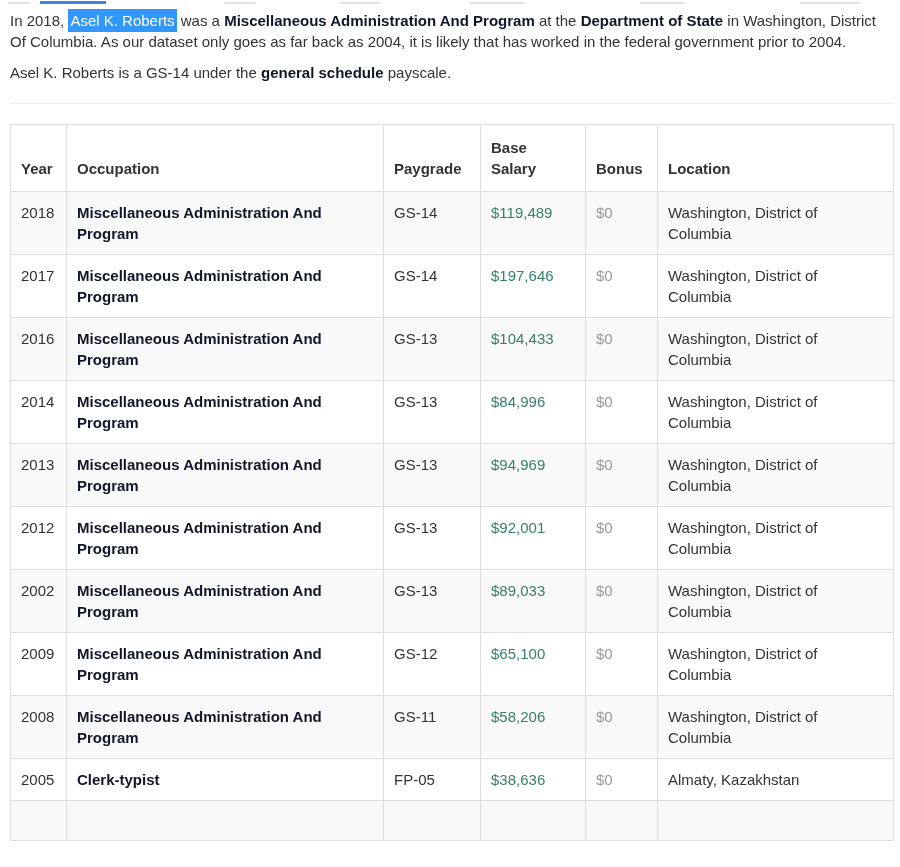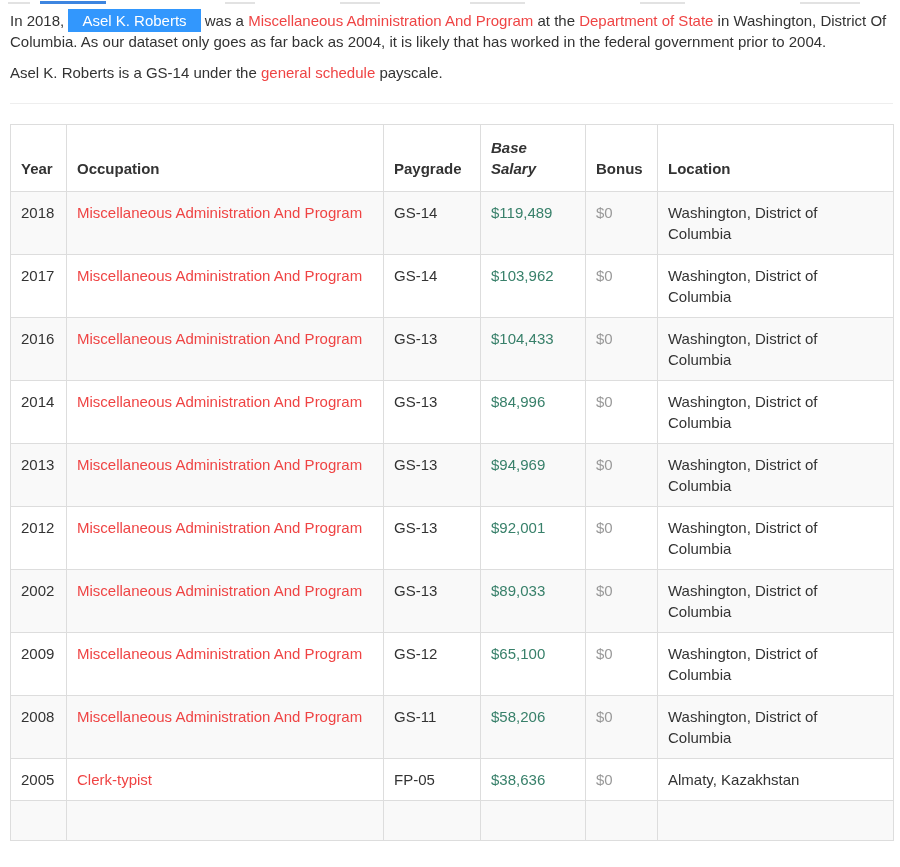--- a/index.html
+++ b/index.html
@@ -11,22 +11,22 @@
     font-family: "Liberation Sans", sans-serif;
     color: #333333;
   }
   .top-sliver { position: absolute; top: 0; left: 0; width: 900px; height: 4px; }
   .top-sliver .blue-frag { position: absolute; top: 1px; left: 40px; width: 66px; height: 3px; background: #3d85e0; }
   .top-sliver .gray-frag { position: absolute; top: 2px; height: 2px; background: #bfbfbf; opacity: .45; }
 
   .content { padding: 10px 7px 0 10px; }
 
   p.intro { margin: 0 0 10px 0; font-size: 15px; line-height: 21px; }
-  a.lnk { color: #ef4444; text-decoration: none; cursor: pointer; }
-  .hl { background: #3297fd; color: #ffffff; padding: 3px 14px; }
+  a.lnk { color: #0f172a; text-decoration: none; cursor: pointer; font-weight: bold; }
+  .hl { background: #3297fd; color: #ffffff; padding: 3px 2px; }
 
   hr.divider { border: 0; border-top: 1px solid #eeeeee; margin: 20px 0; }
 
   table.salary {
     border-collapse: collapse;
     table-layout: fixed;
     width: 883px;
     font-size: 15px;
   }
   table.salary th, table.salary td {
@@ -36,21 +36,21 @@
     text-align: left;
     vertical-align: top;
     overflow: hidden;
   }
   table.salary th {
     vertical-align: bottom;
     font-weight: bold;
     padding: 12px 10px;
     color: #333333;
   }
-  table.salary th.th-salary { padding-right: 20px; font-style: italic; }
+  table.salary th.th-salary { padding-right: 20px; }
   td.cell-occupation { padding-right: 28px; }
   tbody tr:nth-child(odd) { background: #f9f9f9; }
   tbody tr:nth-child(even) { background: #ffffff; }
   td.cell-salary { color: #38806a; }
   td.cell-bonus { color: #999999; }
   tr.partial td { height: 40px; }
 </style>
 </head>
 <body>
 
@@ -97,21 +97,21 @@
           <td class="cell-occupation"><a class="lnk">Miscellaneous Administration And Program</a></td>
           <td class="cell-paygrade">GS-14</td>
           <td class="cell-salary">$119,489</td>
           <td class="cell-bonus">$0</td>
           <td class="cell-location">Washington, District of Columbia</td>
         </tr>
         <tr>
           <td class="cell-year">2017</td>
           <td class="cell-occupation"><a class="lnk">Miscellaneous Administration And Program</a></td>
           <td class="cell-paygrade">GS-14</td>
-          <td class="cell-salary">$103,962</td>
+          <td class="cell-salary">$197,646</td>
           <td class="cell-bonus">$0</td>
           <td class="cell-location">Washington, District of Columbia</td>
         </tr>
         <tr>
           <td class="cell-year">2016</td>
           <td class="cell-occupation"><a class="lnk">Miscellaneous Administration And Program</a></td>
           <td class="cell-paygrade">GS-13</td>
           <td class="cell-salary">$104,433</td>
           <td class="cell-bonus">$0</td>
           <td class="cell-location">Washington, District of Columbia</td>

